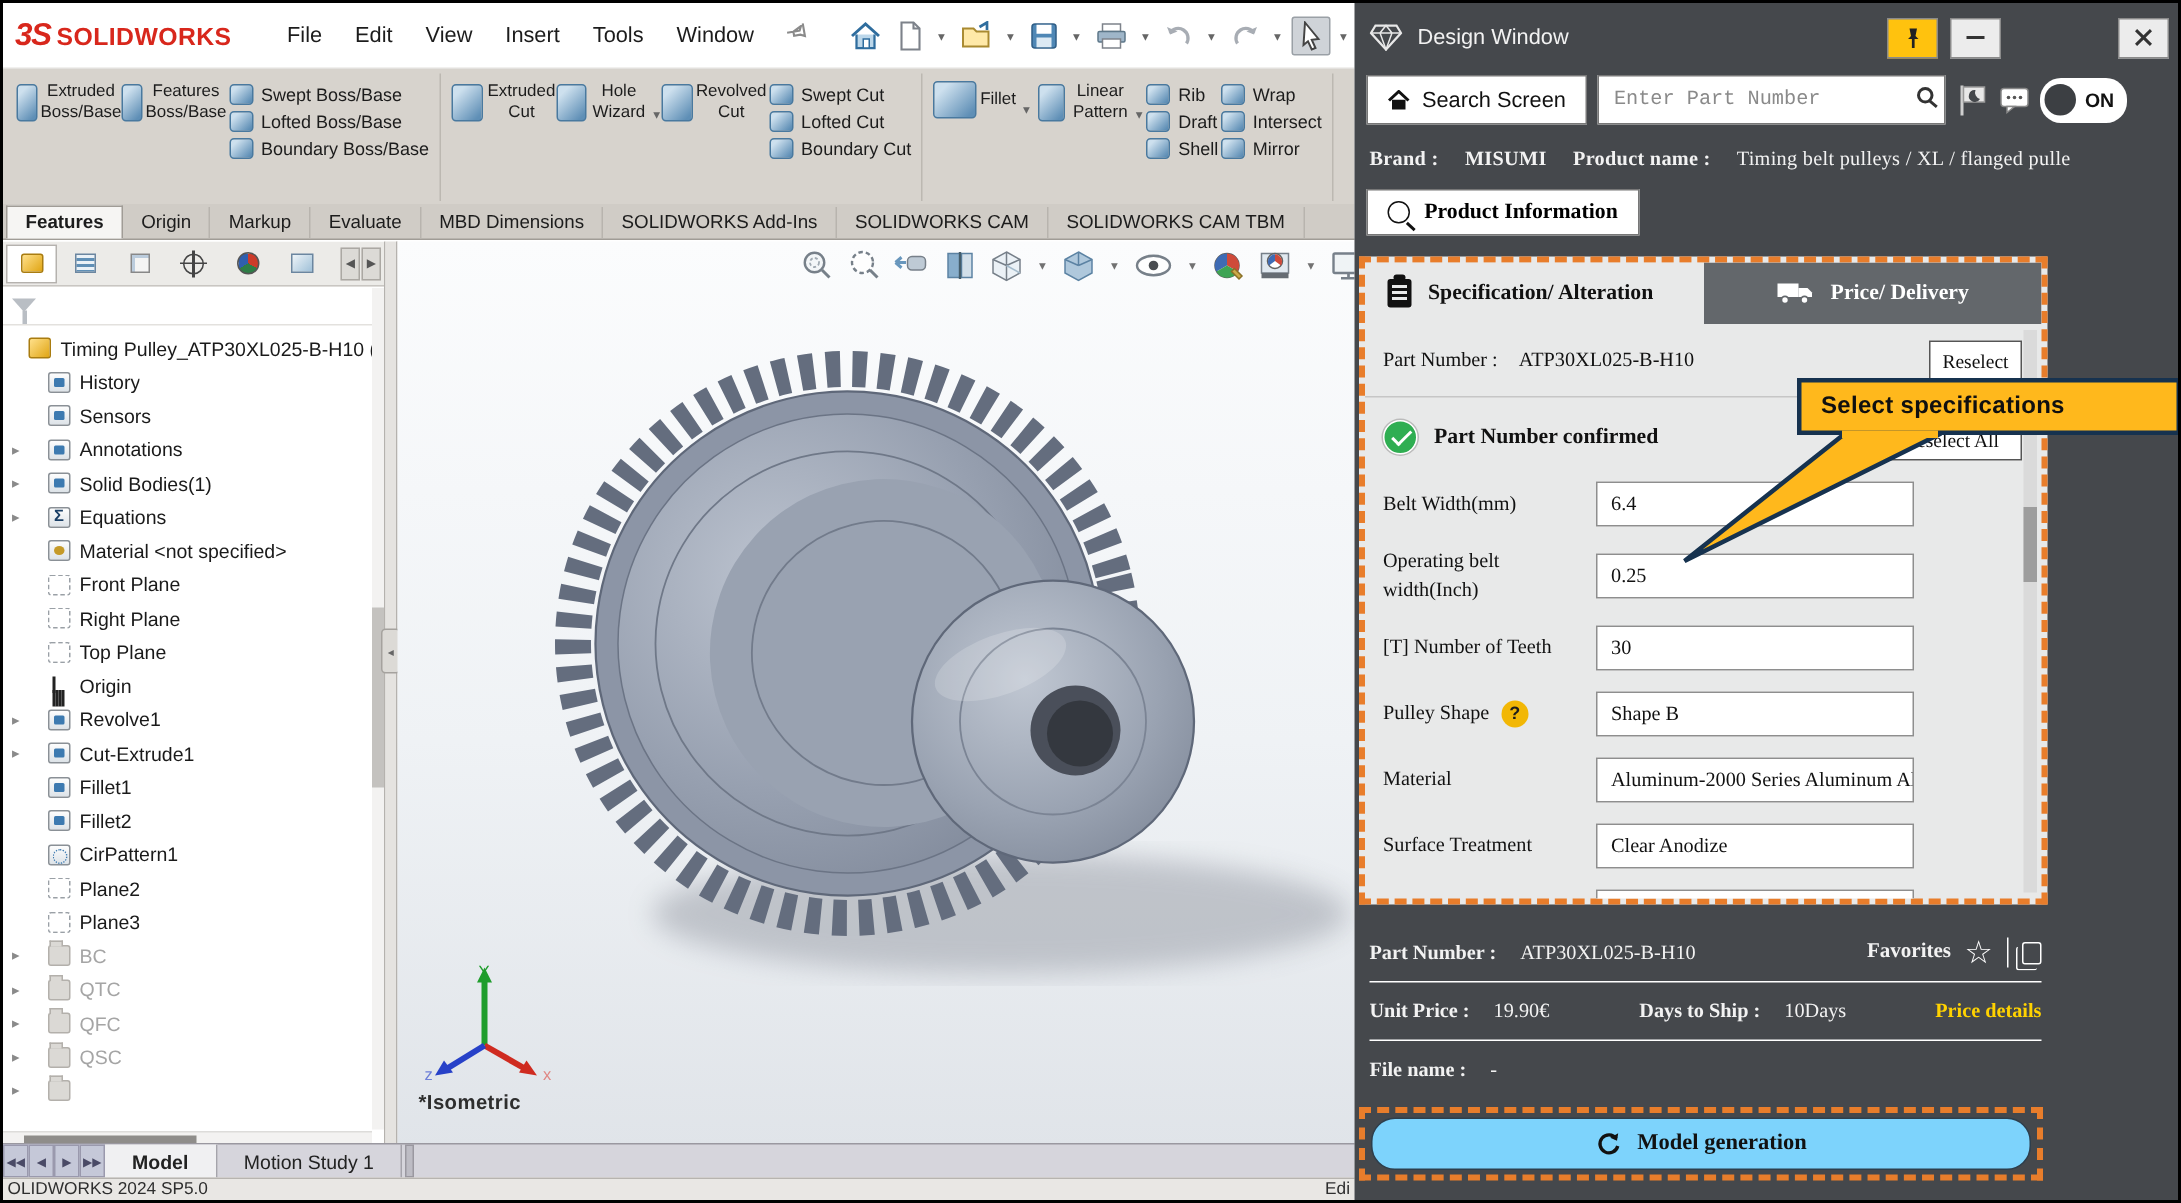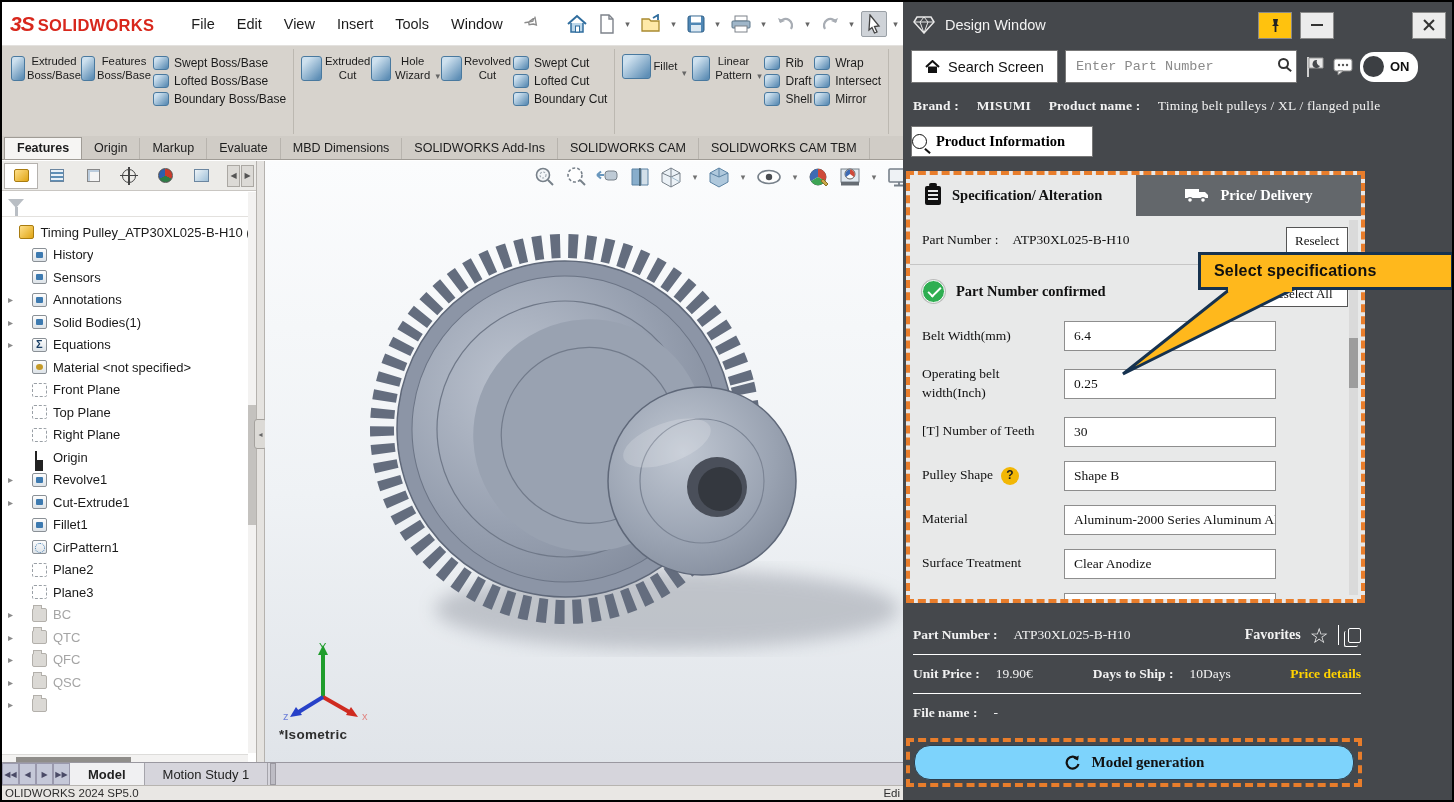--- a/index.html
+++ b/index.html
@@ -131,21 +131,21 @@
   .pn-input::placeholder{color:#8a8a8a}
   .mag{position:absolute;right:8px;top:8px;width:11px;height:11px;border:2px solid #333;border-radius:50%}
   .mag::after{content:"";position:absolute;right:-5px;bottom:-3px;width:7px;height:2px;background:#333;transform:rotate(40deg)}
   .toggle{height:30px;background:#fff;border-radius:14px;display:flex;align-items:center;gap:6px;padding:0 9px 0 3px;color:#111;font-weight:bold;font-size:13px}
   .knob{width:21px;height:21px;border-radius:50%;background:#3c3f43}
 
   .dw-brand{margin:15px 10px 0;font-size:13.5px;white-space:nowrap;letter-spacing:.2px}
   .dw-brand b{font-weight:bold}
   .dw-brand .sp{display:inline-block;width:14px}
   .btn-pi{margin:12px 0 0 8px;width:182px;height:31px;background:#fff;color:#000;border:1px solid #777;
-          display:flex;align-items:center;justify-content:flex-start;gap:9px;font-weight:bold;font-size:14.5px}
+          display:flex;align-items:center;justify-content:center;gap:9px;font-weight:bold;font-size:14.5px}
   .pi-ico{position:relative;width:15px;height:15px;border:1.5px solid #111;border-radius:50%}
   .pi-ico::after{content:"";position:absolute;right:-5px;bottom:-4px;width:7px;height:2px;background:#111;transform:rotate(42deg)}
 
   
   .spec-wrap{position:absolute;left:3px;top:169px;width:459px;height:432px;border:4px dashed #e87d2b;background:#e8e9e9;overflow:hidden}
   .spec-tabs{display:flex;height:41px}
   .tab-spec{width:226px;display:flex;align-items:center;gap:11px;padding-left:15px;background:#e8e9e9;color:#111;font-weight:bold;font-size:14.5px}
   .tab-price{flex:1;display:flex;align-items:center;justify-content:center;gap:10px;background:#63676b;color:#fff;font-weight:bold;font-size:14.5px}
   .clip-ico{width:16px;height:19px;background:#111;border-radius:2px;position:relative}
   .clip-ico::before{content:"";position:absolute;top:-3px;left:4px;width:8px;height:4px;background:#111;border-radius:2px}
@@ -487,26 +487,26 @@
               <span class="tlabel">Material &lt;not specified&gt;</span>
             </div>
           <div class="trow">
               <span class="noexp" style="width:24px"></span>
               <span class="ti plane"></span>
               <span class="tlabel">Front Plane</span>
             </div>
           <div class="trow">
               <span class="noexp" style="width:24px"></span>
               <span class="ti plane"></span>
+              <span class="tlabel">Right Plane</span>
+            </div>
+          <div class="trow">
+              <span class="noexp" style="width:24px"></span>
+              <span class="ti plane"></span>
               <span class="tlabel">Top Plane</span>
-            </div>
-          <div class="trow">
-              <span class="noexp" style="width:24px"></span>
-              <span class="ti plane"></span>
-              <span class="tlabel">Right Plane</span>
             </div>
           <div class="trow">
               <span class="noexp" style="width:24px"></span>
               <span class="ti origin"></span>
               <span class="tlabel">Origin</span>
             </div>
           <div class="trow">
               <span class="exp on"></span>
               <span class="noexp" style="width:12px"></span>
               <span class="ti"></span>
@@ -515,20 +515,25 @@
           <div class="trow">
               <span class="exp on"></span>
               <span class="noexp" style="width:12px"></span>
               <span class="ti"></span>
               <span class="tlabel">Cut-Extrude1</span>
             </div>
           <div class="trow">
               <span class="noexp" style="width:24px"></span>
               <span class="ti"></span>
               <span class="tlabel">Fillet1</span>
+            </div>
+          <div class="trow">
+              <span class="noexp" style="width:24px"></span>
+              <span class="ti"></span>
+              <span class="tlabel">Fillet2</span>
             </div>
           <div class="trow">
               <span class="noexp" style="width:24px"></span>
               <span class="ti cir"></span>
               <span class="tlabel">CirPattern1</span>
             </div>
           <div class="trow">
               <span class="noexp" style="width:24px"></span>
               <span class="ti plane"></span>
               <span class="tlabel">Plane2</span>

